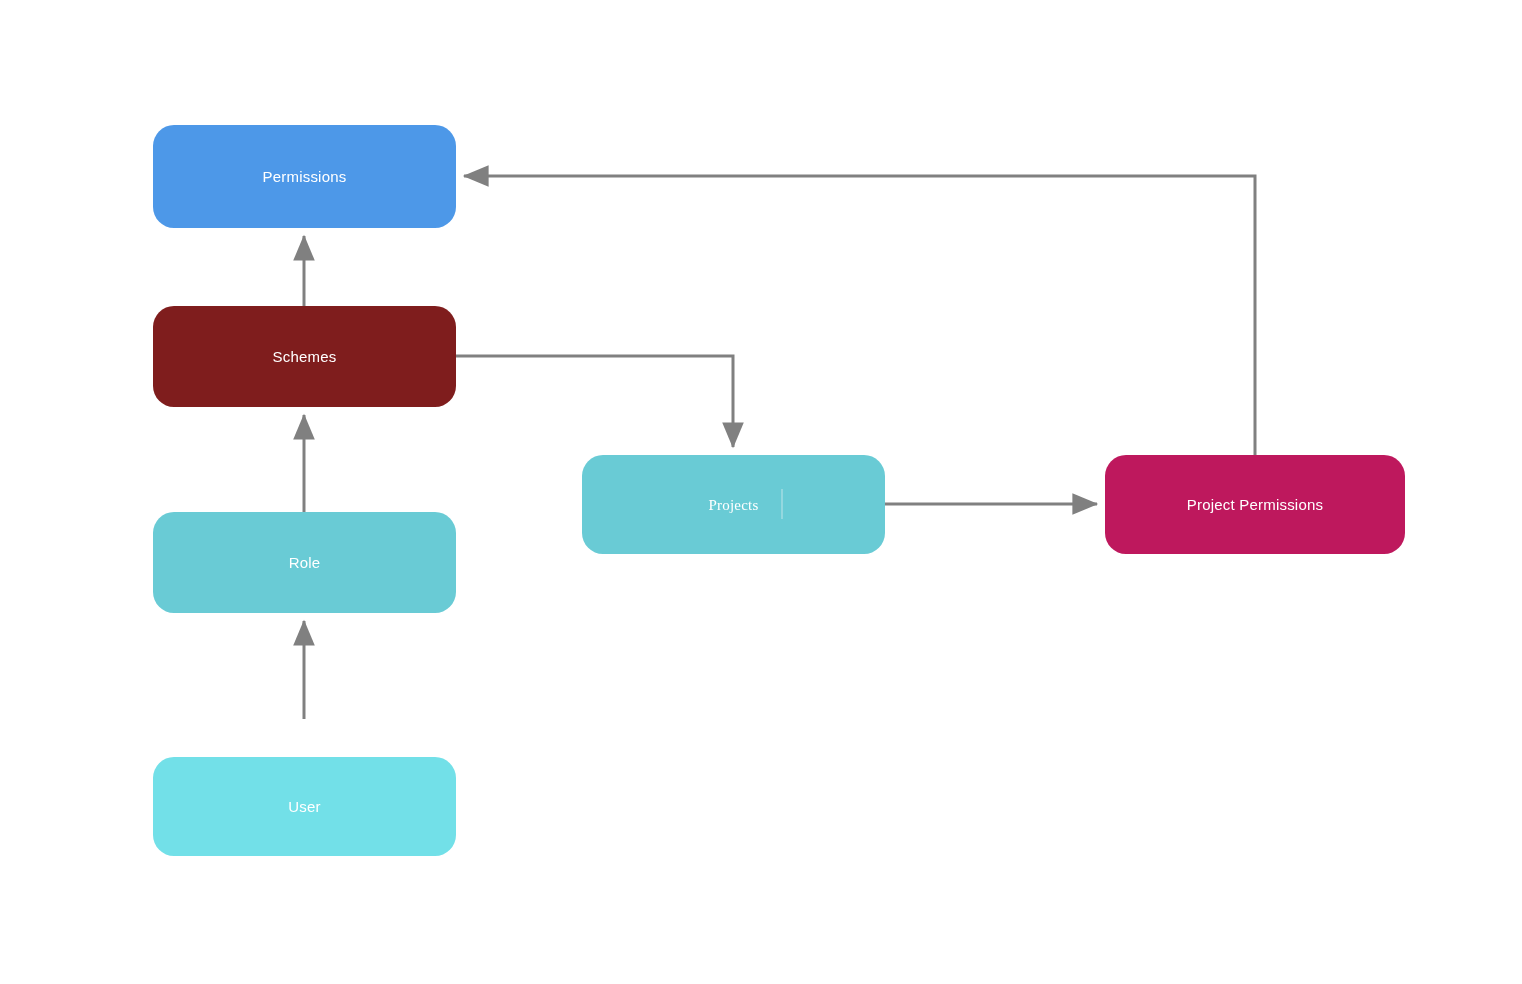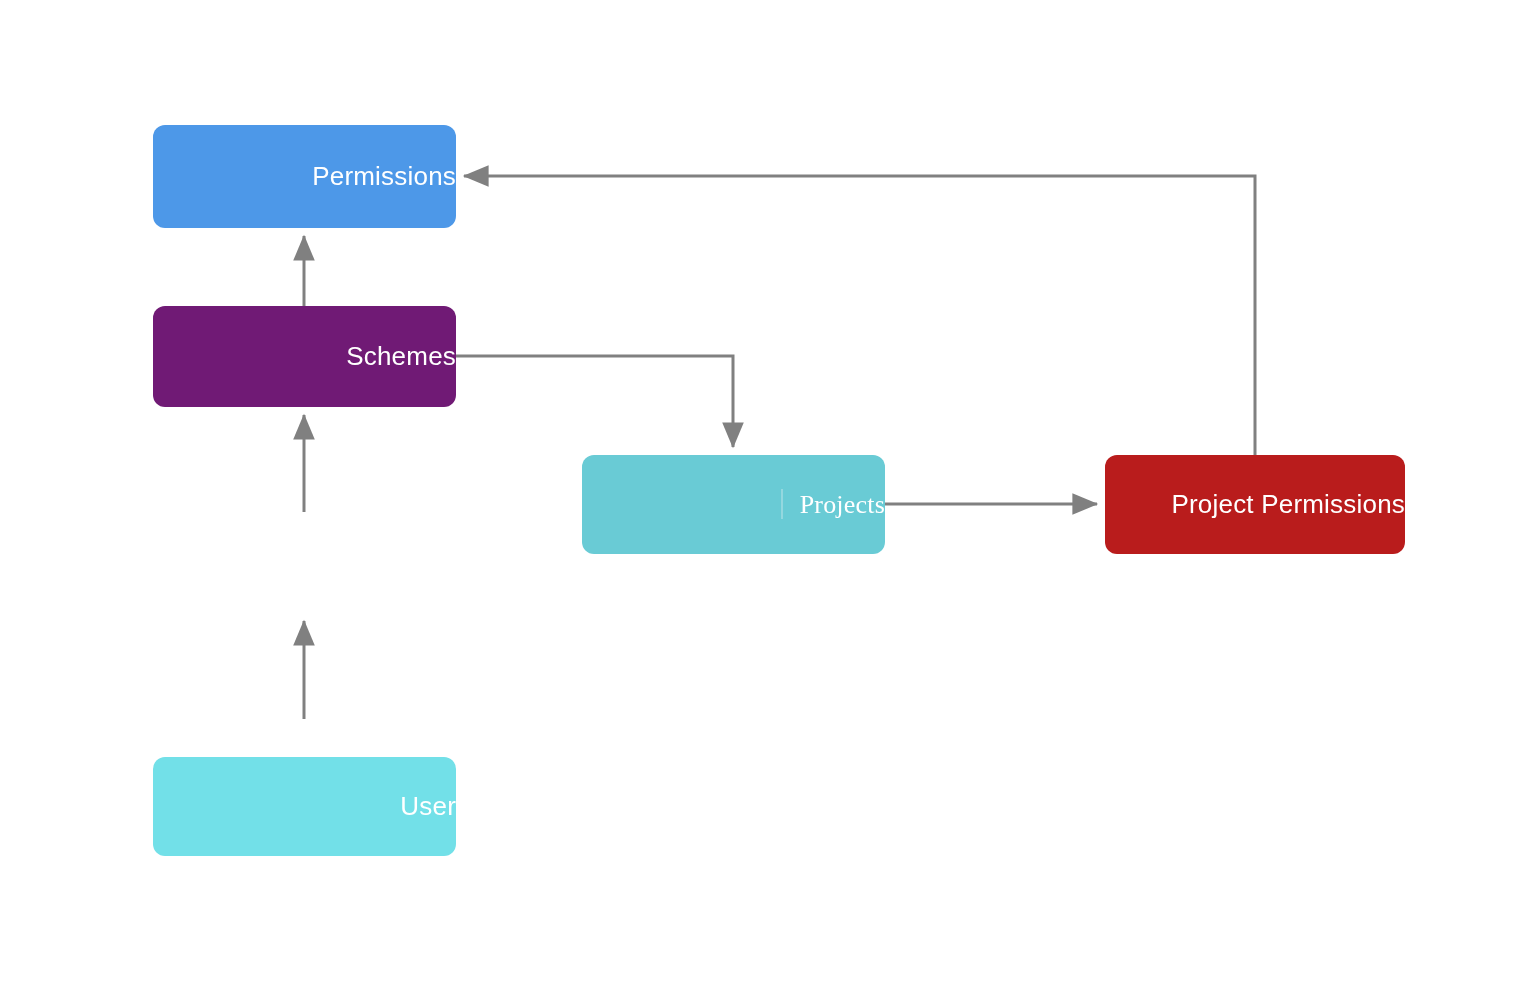--- a/index.html
+++ b/index.html
@@ -15,24 +15,24 @@
     width: 1522px;
     height: 984px;
     background: #ffffff;
     overflow: hidden;
   }
   .node {
     position: absolute;
     box-sizing: border-box;
     display: flex;
     align-items: center;
-    justify-content: flex-end;
-    border-radius: 12px;
+    justify-content: center;
+    border-radius: 21px;
     color: #ffffff;
-    font-size: 26px;
+    font-size: 15px;
     font-weight: 400;
     letter-spacing: 0.2px;
     text-align: center;
     user-select: none;
     line-height: 1.2;
   }
   .node-label {
     display: block;
   }
   svg.edges {
@@ -77,31 +77,34 @@
 
     <path class="edge-path" marker-end="url(#arrowhead)" d="M885,504 L1097,504"></path>
 
     <path class="edge-path" marker-end="url(#arrowhead)" d="M1255,455 L1255,176 L464,176"></path>
   </svg>
 
   <div class="node" style="left:153px; top:125px; width:303px; height:103px; background:#4d98e8;">
     <span class="node-label">Permissions</span>
   </div>
 
-  <div class="node" style="left:153px; top:306px; width:303px; height:101px; background:#701a75;">
+  <div class="node" style="left:153px; top:306px; width:303px; height:101px; background:#7f1d1d;">
     <span class="node-label">Schemes</span>
   </div>
 
+  <div class="node" style="left:153px; top:512px; width:303px; height:101px; background:#69cbd5;">
+    <span class="node-label">Role</span>
+  </div>
 
   <div class="node" style="left:153px; top:719px; width:303px; height:99px; background:#72e0e8;margin-top:38px;">
     <span class="node-label">User</span>
   </div>
 
   <div class="node" style="left:582px; top:455px; width:303px; height:99px; background:#69cbd5;font-family:Liberation Serif, serif;">
     <span class="node-label">Projects</span>
   </div>
   <div class="caret" style="left:781px; top:489px; height:30px;"></div>
 
-  <div class="node" style="left:1105px; top:455px; width:300px; height:99px; background:#b91c1c;">
+  <div class="node" style="left:1105px; top:455px; width:300px; height:99px; background:#be185d;">
     <span class="node-label">Project Permissions</span>
   </div>
 
 </div>
 
 </body></html>

